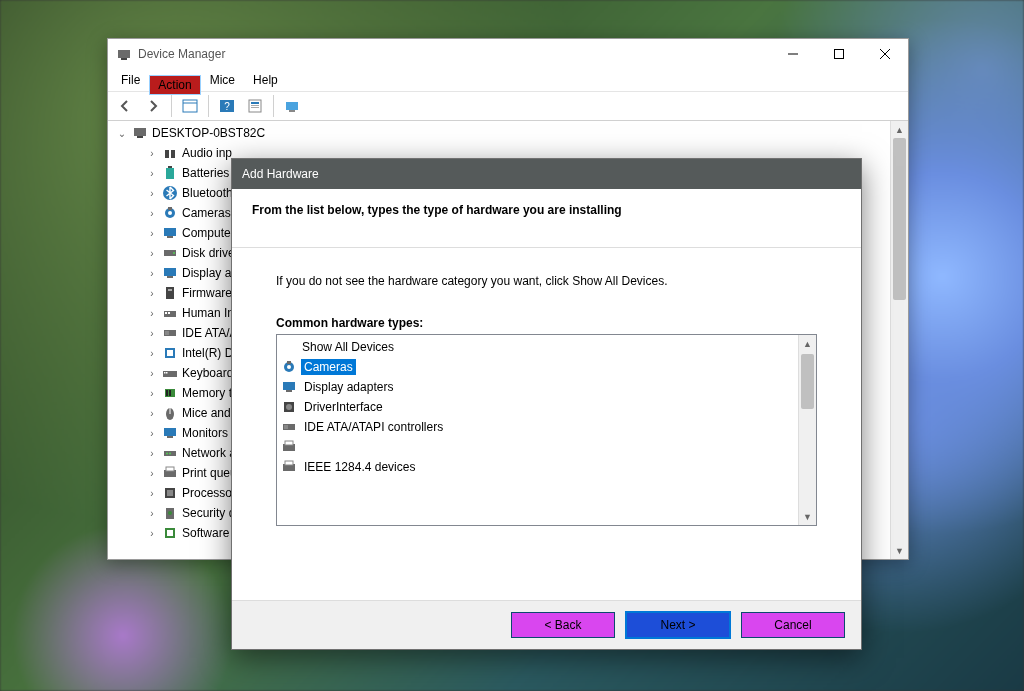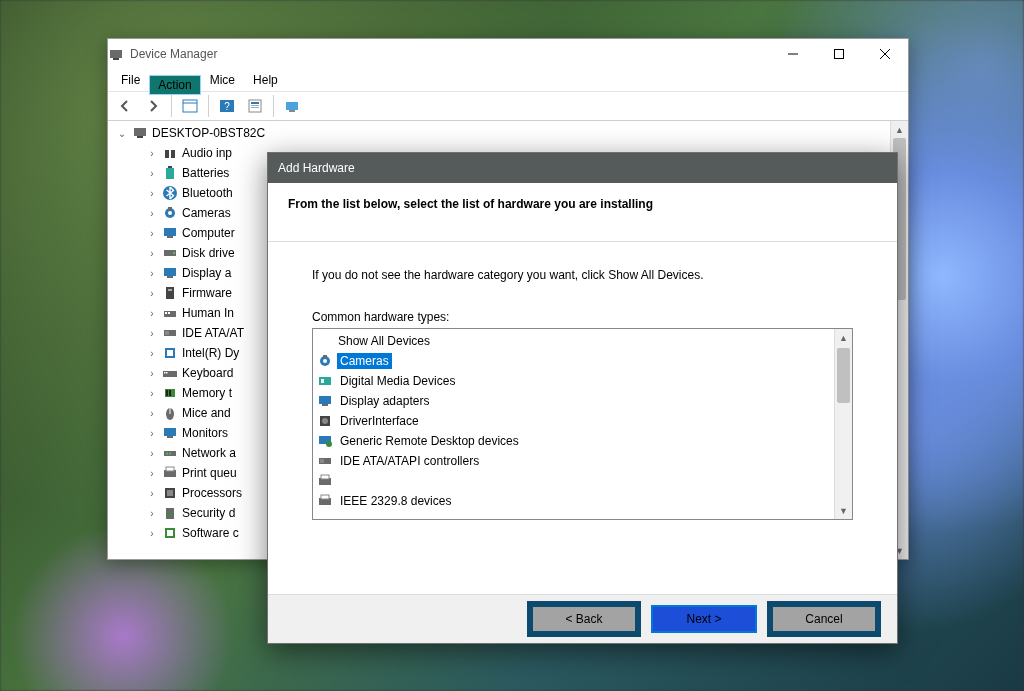--- a/index.html
+++ b/index.html
@@ -28,37 +28,38 @@
     width: 800px; height: 520px;
     background: #fff;
     border: 1px solid #9a9a9a;
     box-shadow: 0 4px 18px rgba(0,0,0,0.35);
     display: flex; flex-direction: column;
   }
   .dm-titlebar {
     height: 30px;
     background: #fff;
     display: flex; align-items: center;
+    padding-left: 8px;
     color: #555; font-size: 12px;
   }
   .dm-titlebar .tb-icon { width:16px; height:16px; margin-right:6px; }
   .dm-titlebar .title-text { flex: 0 0 auto; }
   .dm-titlebar .spacer { flex: 1; }
   .winbtn { width:46px; height:30px; display:flex; align-items:center; justify-content:center; }
   .winbtn svg { width:10px; height:10px; }
 
   .dm-menubar {
     height: 22px;
     display:flex; align-items:center;
     font-size:12px; color:#000;
     padding-left:4px;
     border-bottom: 1px solid #e5e5e5;
   }
   .dm-menubar .menu-item { padding:3px 9px; }
-  .dm-menubar .menu-item.active { background:#0f766e; border:1px solid #99d1ff; padding:2px 8px;margin-top:10px; }
+  .dm-menubar .menu-item.active { background:#b91c1c; border:1px solid #99d1ff; padding:2px 8px;margin-top:10px; }
 
   .dm-toolbar {
     height: 28px;
     border-bottom: 1px solid #d0d0d0;
     display:flex; align-items:center;
     padding-left:4px; gap:2px;
   }
   .dm-toolbar .sep { width:1px; height:22px; background:#d0d0d0; margin:0 3px; }
   .tbtn { width:24px; height:24px; border:1px solid transparent; display:flex;align-items:center;justify-content:center; border-radius:2px;}
 
@@ -84,45 +85,45 @@
     border-left:1px solid #ddd;
     display:flex; flex-direction:column;
   }
   .dm-scroll .arrow{ height:17px; display:flex;align-items:center;justify-content:center; color:#666; font-size:9px;}
   .dm-scroll .track{ flex:1; position:relative;}
   .dm-scroll .thumb{ position:absolute; left:2px; right:2px; top:0; height:40%; background:#c0c0c0; border-radius:2px;}
 
   
   .wizard {
     position:absolute;
-    left:231px; top:152px;
+    left:231px; top:158px;
     width:629px; height:490px;
     background:#fff;
     border:1px solid #707070;
     box-shadow: 0 8px 28px rgba(0,0,0,0.5);
-    display:flex; flex-direction:column;margin-left:36px;
+    display:flex; flex-direction:column;
   }
   .wiz-titlebar{
     height:30px; background:#555a5a; color:#fff;
     display:flex; align-items:center;
     padding-left:10px; font-size:12px;
   }
   .wiz-header{
     padding: 14px 20px 30px 20px;
     border-bottom:1px solid #ddd;
     background:#fff;
   }
   .wiz-header .instr { font-size:12px; font-weight:bold; color:#000; }
   .wiz-body{
     flex:1; padding: 26px 44px 10px 44px;
     font-size:12px; color:#000;
     display:flex; flex-direction:column;
   }
   .wiz-body .hint { margin-bottom:28px; }
-  .wiz-body .list-label { margin-bottom:4px; }
+  .wiz-body .list-label { margin-bottom:4px;font-weight:bold; }
   .wiz-list {
     flex:0 0 190px;
     border:1px solid #828790;
     display:flex;
     background:#fff;
   }
   .wiz-list .items {
     flex:1; overflow:hidden;
     padding:2px 0;
   }
@@ -142,21 +143,21 @@
   .wiz-scroll .thumb{position:absolute;left:2px;right:2px;top:2px;height:55px;background:#c0c0c0;border-radius:2px;}
 
   .wiz-footer{
     height:48px; border-top:1px solid #ddd;
     display:flex; align-items:center; justify-content:flex-end;
     padding-right:16px; gap:10px;
     background:#f0f0f0;
   }
   .wbtn{
     min-width:78px; height:24px;
-    background:#a3a3a3; border:6px solid #0c4a6e;
+    background:#d946ef; border:1px solid #0c4a6e;
     font-size:12px; color:#000;
     display:flex;align-items:center;justify-content:center;
     padding:0 12px;
   }
   .wbtn.default{ border:2px solid #0078d7; background:#1d4ed8; }
 
   
   .ic-blue{fill:#2a7ab8;} .ic-grey{fill:#6a6a6a;} .ic-teal{fill:#2aa89a;} .ic-dark{fill:#444;}
 </style>
 </head>
@@ -469,21 +470,21 @@
       <div class="arrow">▼</div>
     </div>
   </div>
 </div>
 
 <div class="wizard">
   <div class="wiz-titlebar">
     <span>Add Hardware</span>
   </div>
   <div class="wiz-header">
-    <div class="instr">From the list below, select the list of hardware you are installing</div>
+    <div class="instr">From the list below, types the type of hardware you are installing</div>
   </div>
   <div class="wiz-body">
     <div class="hint">If you do not see the hardware category you want, click Show All Devices.</div>
     <div class="list-label">Common hardware types:</div>
     <div class="wiz-list">
       <div class="items" id="wiz-items">
           <div class="row first">
             <span class="txt">Show All Devices</span>
           </div>
           <div class="row selected">
@@ -492,56 +493,38 @@
                 <circle cx="8" cy="8" r="5" class="ic-blue"></circle>
                 <circle cx="8" cy="8" r="2" fill="#fff"></circle>
                 <rect x="6" y="2" width="4" height="3" class="ic-grey"></rect>
               </svg>
             </span>
             <span class="txt">Cameras</span>
           </div>
           <div class="row">
             <span class="dev-icon">
               <svg viewBox="0 0 16 16">
-                <rect x="2" y="4" width="12" height="8" class="ic-teal"></rect>
-                <rect x="4" y="6" width="3" height="4" fill="#fff"></rect>
-              </svg>
-            </span>
-            <span class="txt">Digital Media Devices</span>
-          </div>
-          <div class="row">
-            <span class="dev-icon">
-              <svg viewBox="0 0 16 16">
                 <rect x="2" y="3" width="12" height="8" class="ic-blue"></rect>
                 <rect x="5" y="11" width="6" height="2" class="ic-grey"></rect>
               </svg>
             </span>
             <span class="txt">Display adapters</span>
           </div>
           <div class="row">
             <span class="dev-icon">
               <svg viewBox="0 0 16 16">
                 <rect x="3" y="3" width="10" height="10" class="ic-dark"></rect>
                 <circle cx="8" cy="8" r="3" fill="#888"></circle>
               </svg>
             </span>
             <span class="txt">DriverInterface</span>
           </div>
           <div class="row">
             <span class="dev-icon">
               <svg viewBox="0 0 16 16">
-                <rect x="2" y="3" width="12" height="8" class="ic-blue"></rect>
-                <circle cx="12" cy="11" r="3" fill="#3a8a3a"></circle>
-              </svg>
-            </span>
-            <span class="txt">Generic Remote Desktop devices</span>
-          </div>
-          <div class="row">
-            <span class="dev-icon">
-              <svg viewBox="0 0 16 16">
                 <rect x="2" y="5" width="12" height="6" class="ic-grey"></rect>
                 <rect x="3" y="6" width="4" height="4" fill="#888"></rect>
               </svg>
             </span>
             <span class="txt">IDE ATA/ATAPI controllers</span>
           </div>
           <div class="row">
             <span class="dev-icon">
               <svg viewBox="0 0 16 16">
                 <rect x="2" y="5" width="12" height="7" class="ic-grey"></rect>
@@ -549,21 +532,21 @@
               </svg>
             </span>
           </div>
           <div class="row">
             <span class="dev-icon">
               <svg viewBox="0 0 16 16">
                 <rect x="2" y="5" width="12" height="7" class="ic-grey"></rect>
                 <rect x="4" y="2" width="8" height="4" fill="#fff" stroke="#888"></rect>
               </svg>
             </span>
-            <span class="txt">IEEE 2329.8 devices</span>
+            <span class="txt">IEEE 1284.4 devices</span>
           </div>
         </div>
       <div class="wiz-scroll">
         <div class="arrow">▲</div>
         <div class="track">
             <div class="thumb"></div>
           </div>
         <div class="arrow">▼</div>
       </div>
     </div>

